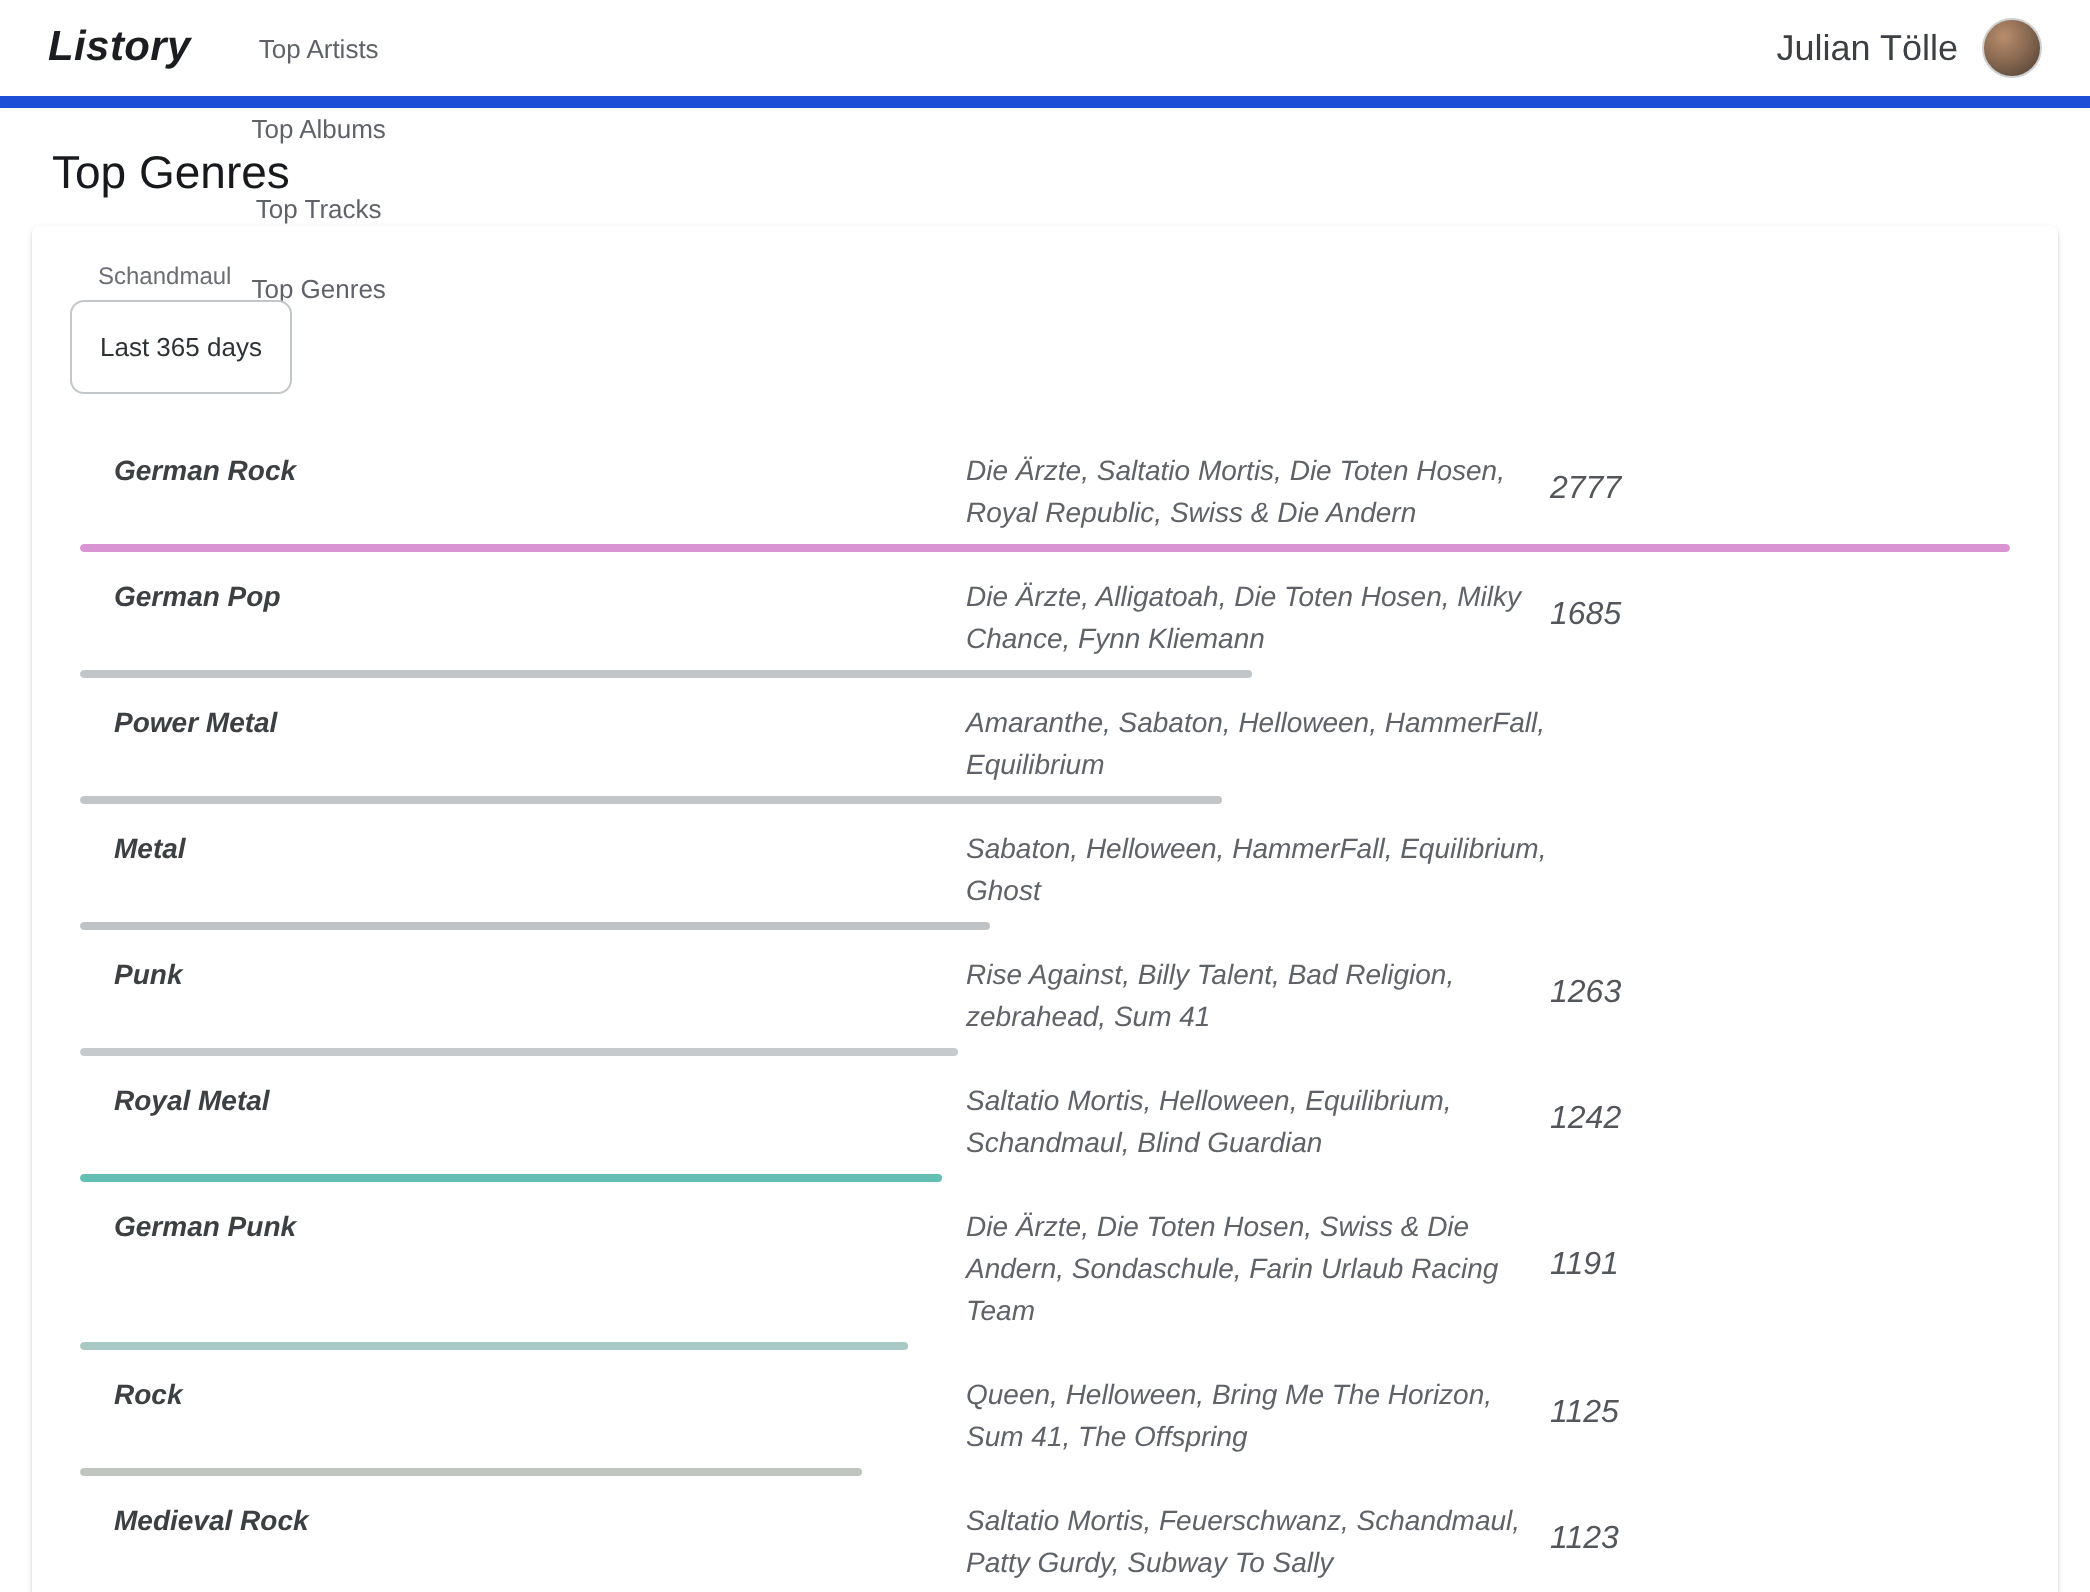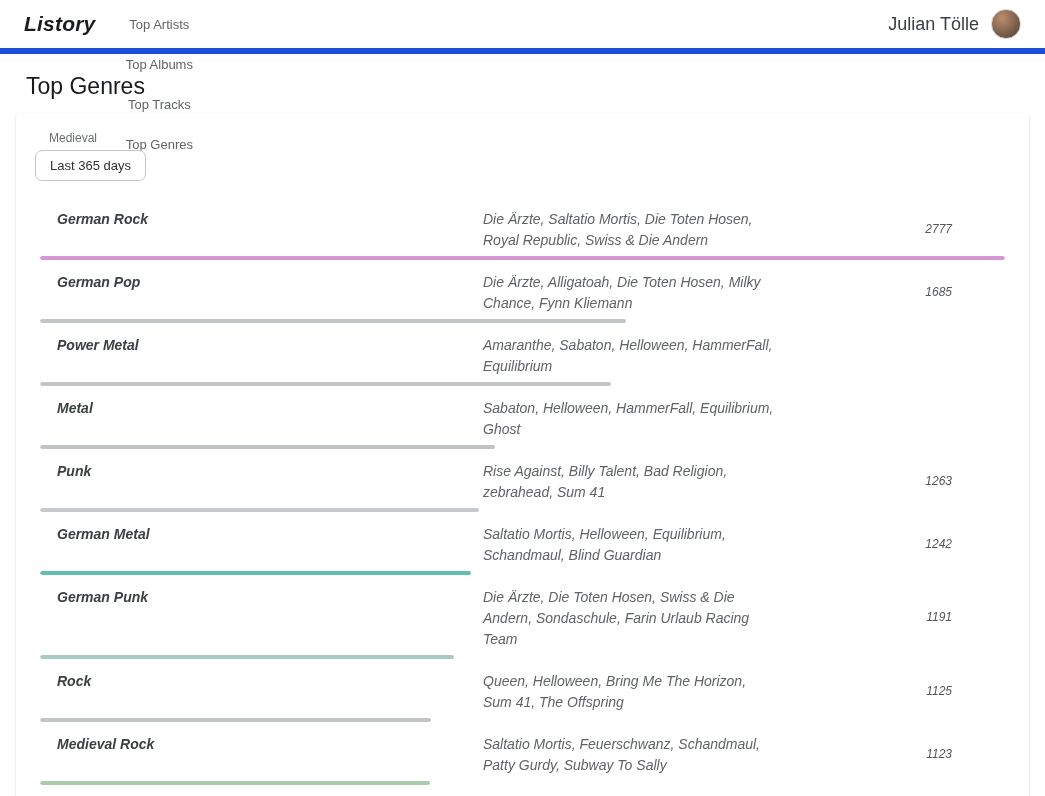--- a/index.html
+++ b/index.html
@@ -25,33 +25,33 @@
   .page-title { font-size: 23px; font-weight: 500; color: #17191c; margin: 19px 0 13px 10px; }
 
   .card { background: #fff; border-radius: 4px;
     box-shadow: 0px 2px 1px -1px rgba(0,0,0,0.2), 0px 1px 1px 0px rgba(0,0,0,0.14),
                 0px 1px 3px 0px rgba(0,0,0,0.12);
     padding: 18px 0 0 0; min-height: 700px; }
 
   
   .timeframe-block { padding-left: 19px; margin-bottom: 16px; }
   .timeframe-label { display: block; font-size: 12px; color: #6b6f73; margin: 0 0 5px 14px; }
-  .timeframe-select { display: inline-flex; align-items: center; height: 31px;
+  .timeframe-select { display: inline-flex; align-items: center; height: 47px;
     padding: 0 14px; border: 1px solid #c4c7ca; border-radius: 7px;
     font-size: 13px; color: #2f3235; cursor: pointer; background: #fff; }
 
   
   .genres-table { width: 100%; }
   .genre-row { padding: 0 24px; font-style: italic; }
   .row-content { display: grid; grid-template-columns: 443px 292px 1fr;
     padding-top: 9px; padding-bottom: 5px; }
   .genre-name { font-size: 14px; font-weight: 600; color: #3c4043;
     padding-left: 17px; padding-top: 3px; line-height: 21px; }
   .genre-artists { font-size: 14px; color: #5f6368; line-height: 21px; padding-top: 3px; }
-  .genre-count { font-size: 12px; color: #53575b; text-align: right;
+  .genre-count { font-size: 16px; color: #53575b; 
     padding-right: 53px; align-self: center; }
   .bar-track { height: 4px; border-radius: 2px; overflow: hidden; }
   .genre-bar { height: 4px; border-radius: 2px; }
 </style>
 </head>
 <body>
 
 <header class="appbar">
   <div class="logo">Listory</div>
   <nav class="nav">
@@ -66,21 +66,21 @@
   <div class="spacer"></div>
   <span class="user-name">Julian Tölle</span>
   <div class="avatar"></div>
 </header>
 
 <main class="page">
   <h1 class="page-title">Top Genres</h1>
 
   <section class="card">
     <div class="timeframe-block">
-      <label class="timeframe-label">Medieval</label>
+      <label class="timeframe-label">Schandmaul</label>
       <div class="timeframe-select">Last 365 days</div>
     </div>
 
     <div class="genres-table">
   <div class="genre-row">
     <div class="row-content">
       <div class="genre-name">German Rock</div>
       <div class="genre-artists">Die Ärzte, Saltatio Mortis, Die Toten Hosen, Royal Republic, Swiss &amp; Die Andern</div>
       <div class="genre-count">2777</div>
     </div>
@@ -126,21 +126,21 @@
       <div class="genre-artists">Rise Against, Billy Talent, Bad Religion, zebrahead, Sum 41</div>
       <div class="genre-count">1263</div>
     </div>
     <div class="bar-track">
       <div class="genre-bar" style="width: 45.5%; background: rgb(199, 202, 204);"></div>
     </div>
   </div>
 
   <div class="genre-row">
     <div class="row-content">
-      <div class="genre-name">German Metal</div>
+      <div class="genre-name">Royal Metal</div>
       <div class="genre-artists">Saltatio Mortis, Helloween, Equilibrium, Schandmaul, Blind Guardian</div>
       <div class="genre-count">1242</div>
     </div>
     <div class="bar-track">
       <div class="genre-bar" style="width: 44.7%; background: rgb(99, 191, 180);"></div>
     </div>
   </div>
 
   <div class="genre-row">
     <div class="row-content">

